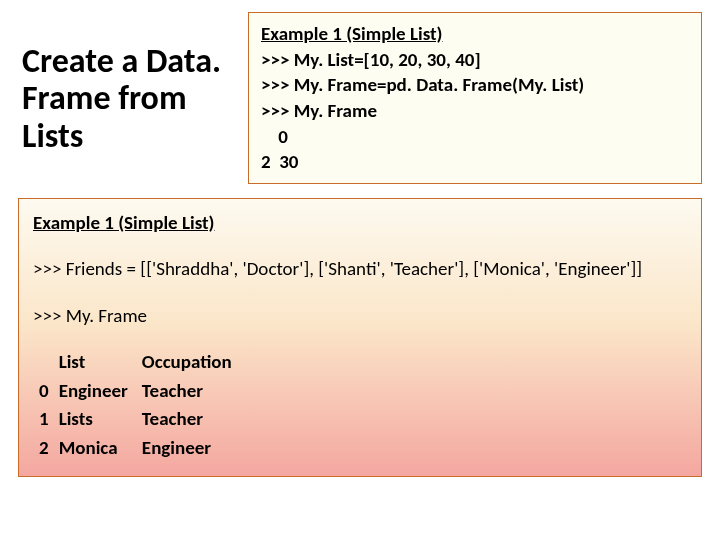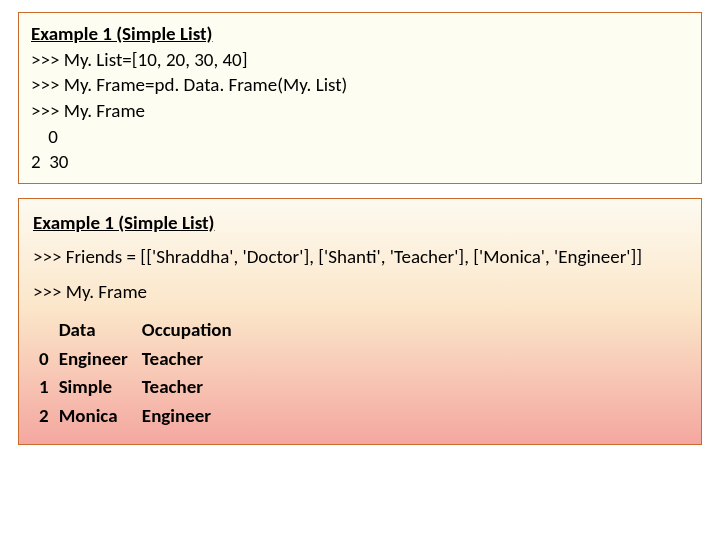--- a/index.html
+++ b/index.html
@@ -37,37 +37,38 @@
     font-size: 19px;
     color: #000;
     line-height: 1.35;
   }
   .example-top .heading {
     font-weight: 700;
     text-decoration: underline;
   }
   .example-top .mono {
     font-family: Calibri, Arial, sans-serif;
+    font-weight: bold;
   }
   .example-bottom {
     margin: 6px 18px 12px 18px;
     border: 1px solid #c96b2a;
     background: linear-gradient(to bottom, #fdfaf0 0%, #fbe6c9 45%, #f4a7a0 100%);
     padding: 10px 14px 14px 14px;
     font-size: 19px;
     color: #000;
     line-height: 1.5;
   }
   .example-bottom .heading {
     font-weight: 700;
     text-decoration: underline;
     margin-bottom: 6px;
   }
   .example-bottom .ln {
-    margin: 6px 0;
+    margin: 18px 0;
   }
   .table-out {
     font-weight: 700;
     margin-top: 10px;
     padding-left: 6px;
     font-size: 19px;
   }
   .table-out table {
     border-collapse: collapse;
   }
@@ -76,51 +77,54 @@
     vertical-align: top;
   }
   .table-out td.idx {
     padding-right: 10px;
   }
 </style>
 </head>
 <body>
 
 <div class="top-row">
+  <div class="title-box">
+    <h1>Create a Data. Frame from Lists</h1>
+  </div>
   <div class="example-top">
     <div class="heading">Example 1 (Simple List)</div>
     <div class="mono">&gt;&gt;&gt; My. List=[10, 20, 30, 40]</div>
     <div class="mono">&gt;&gt;&gt; My. Frame=pd. Data. Frame(My. List)</div>
     <div class="mono">&gt;&gt;&gt; My. Frame</div>
     <div class="mono">&nbsp;&nbsp;&nbsp;&nbsp;0</div>
     <div class="mono">2&nbsp;&nbsp;30</div>
   </div>
 </div>
 
 <div class="example-bottom">
   <div class="heading">Example 1 (Simple List)</div>
   <div class="ln">&gt;&gt;&gt; Friends = [['Shraddha', 'Doctor'], ['Shanti', 'Teacher'], ['Monica', 'Engineer']]</div>
   <div class="ln">&gt;&gt;&gt; My. Frame</div>
 
   <div class="table-out">
     <table>
       <tbody>
           <tr>
         <td class="idx"></td>
-        <td>Data</td>
+        <td>List</td>
         <td>Occupation</td>
       </tr>
       <tr>
         <td class="idx">0</td>
         <td>Engineer</td>
         <td>Teacher</td>
       </tr>
       <tr>
         <td class="idx">1</td>
-        <td>Simple</td>
+        <td>Lists</td>
         <td>Teacher</td>
       </tr>
       <tr>
         <td class="idx">2</td>
         <td>Monica</td>
         <td>Engineer</td>
       </tr>
     </tbody>
       </table>
   </div>

